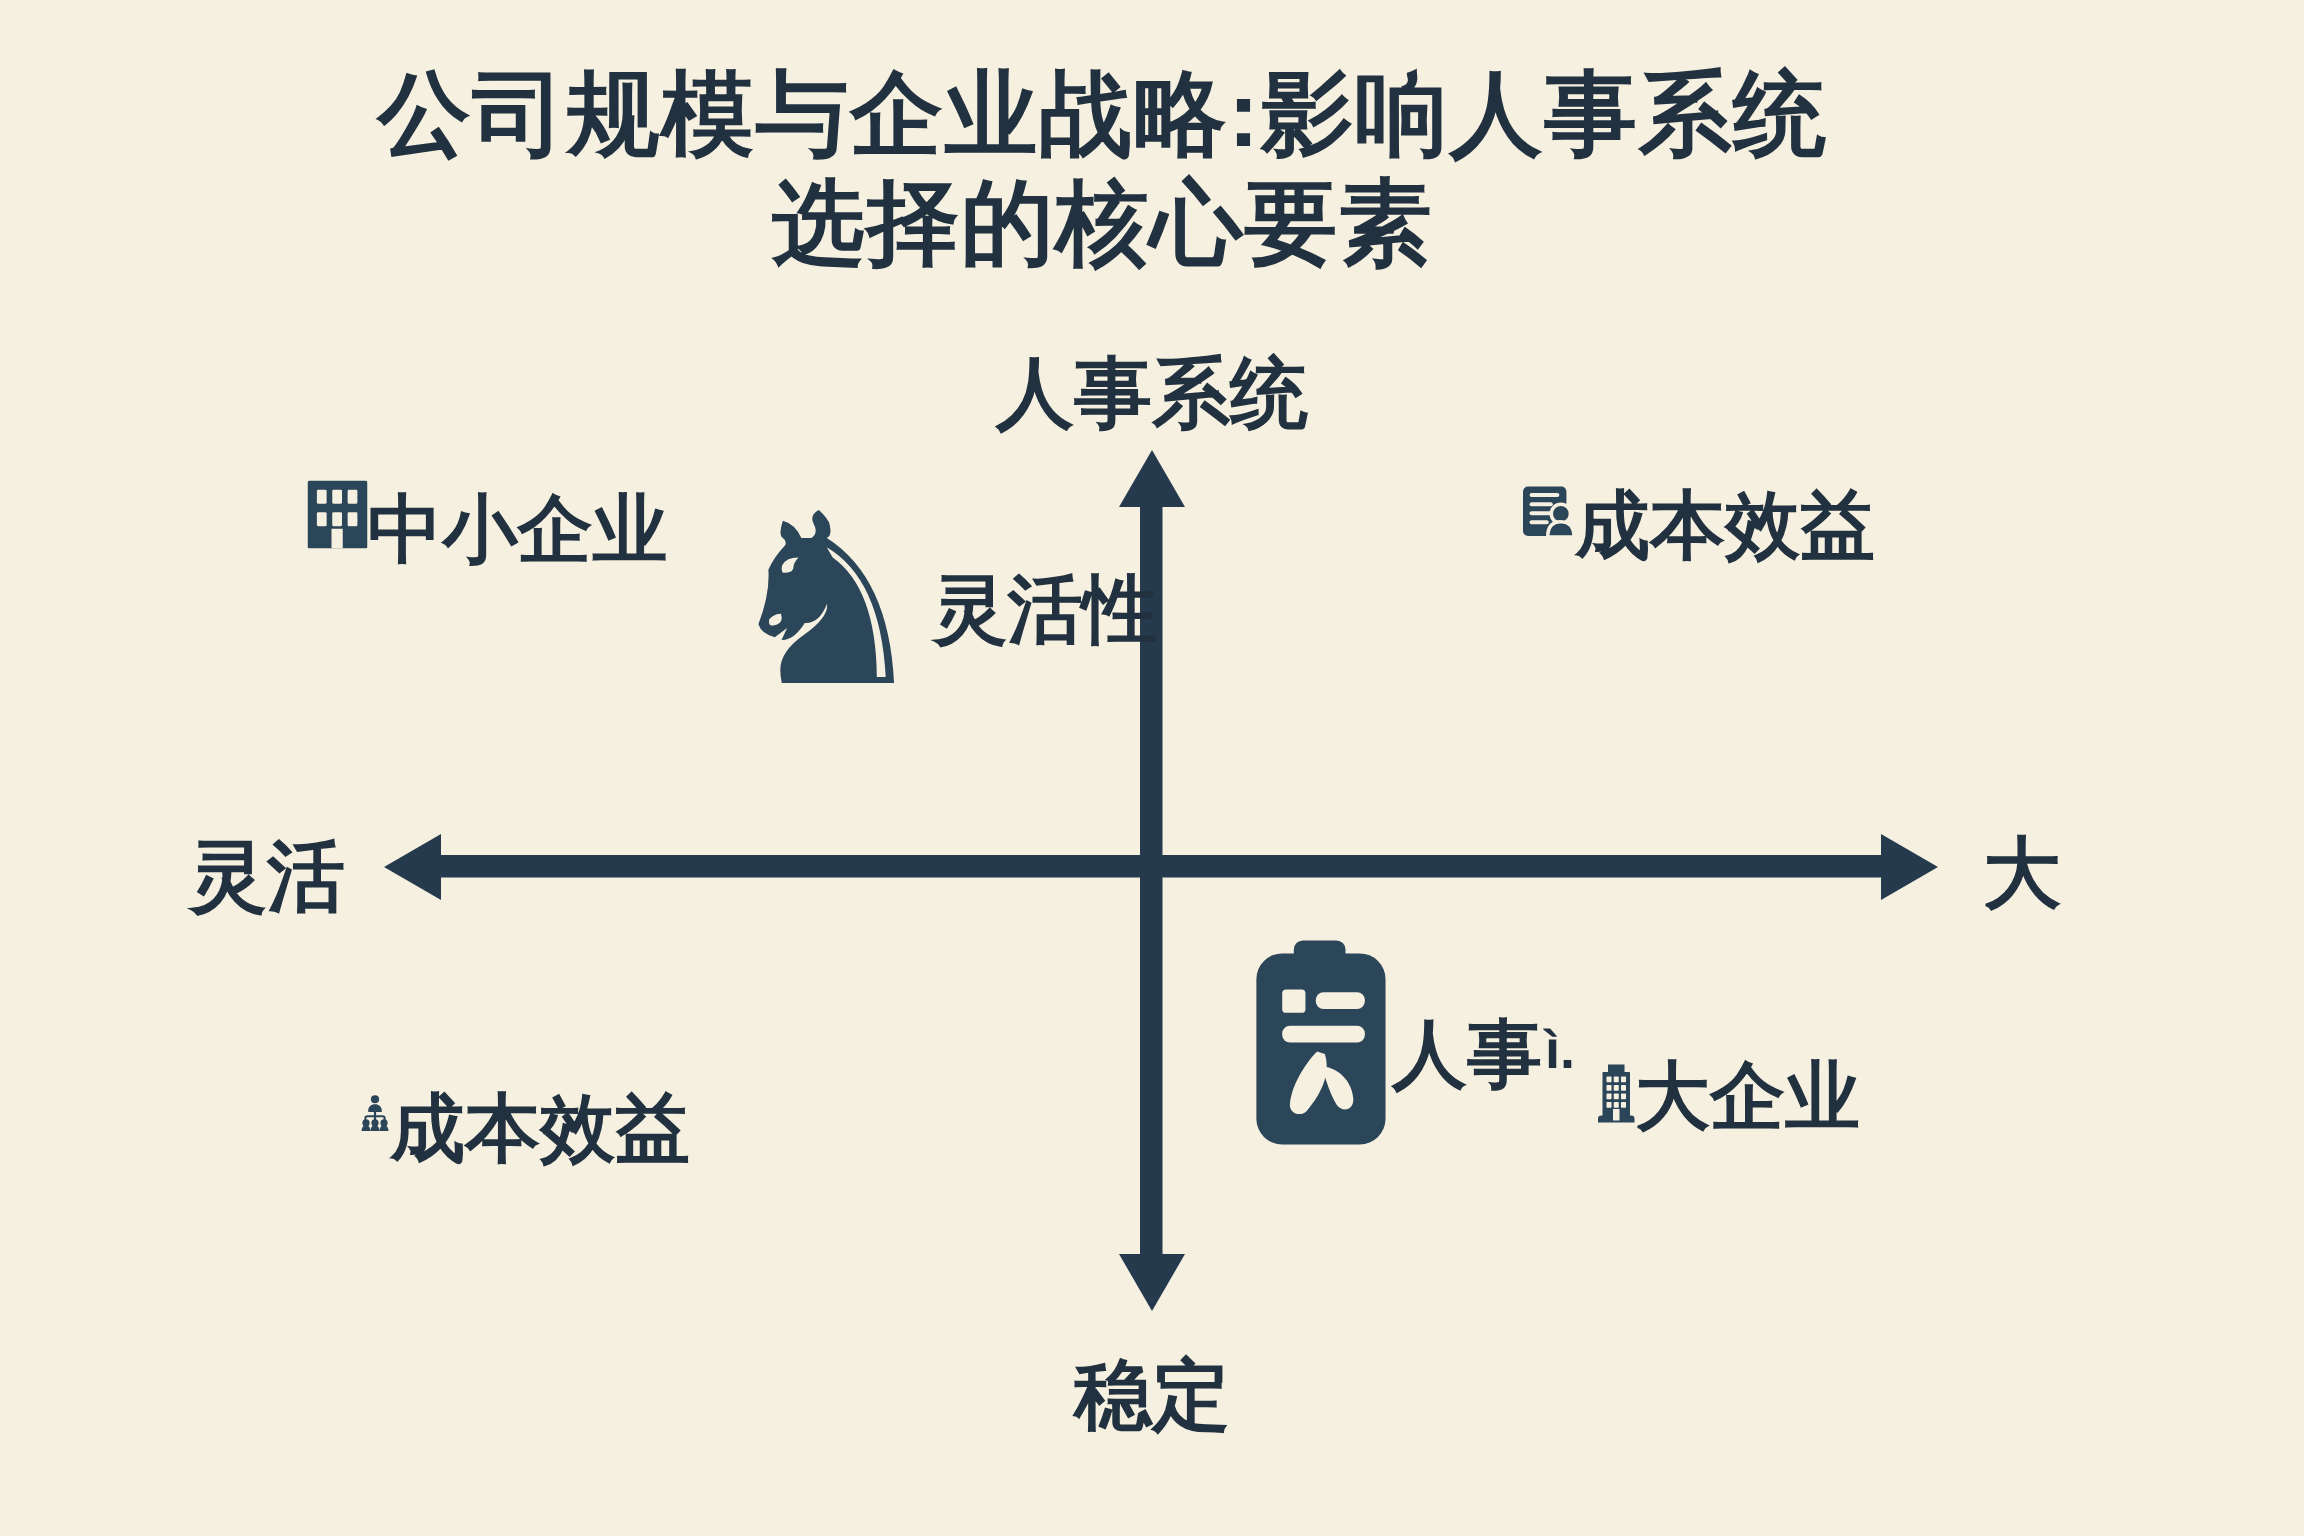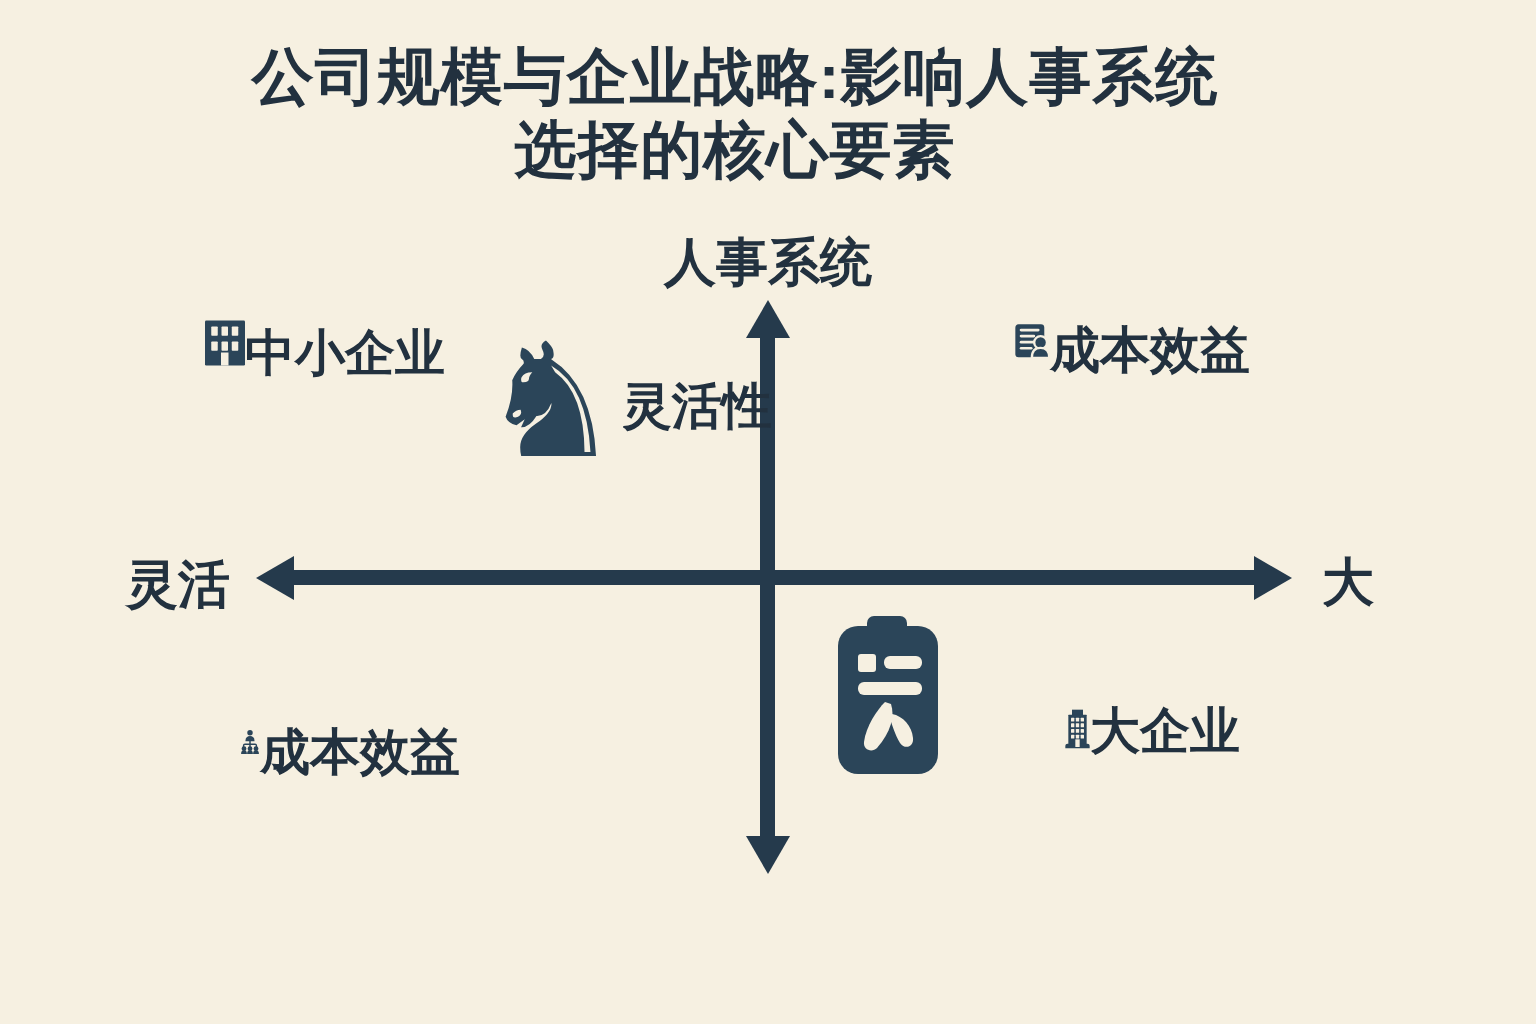--- a/index.html
+++ b/index.html
@@ -56,20 +56,21 @@
 
   <div class="axis-line" style="left:760px;top:330px;width:15px;height:514px;"></div>
   <div class="arrow arrow-up" style="left:746px;top:300px;"></div>
   <div class="arrow arrow-down" style="left:746px;top:836px;"></div>
 
   <div class="axis-line" style="left:290px;top:570px;width:968px;height:15px;"></div>
   <div class="arrow arrow-left" style="left:256px;top:556px;"></div>
   <div class="arrow arrow-right" style="left:1254px;top:556px;"></div>
 
   <div class="axis-label centered" style="left:568px;top:228px;width:400px;">人事系统</div>
+  <div class="axis-label centered" style="left:568px;top:896px;width:400px;">稳定</div>
   <div class="axis-label" style="left:126px;top:550px;">灵活</div>
   <div class="axis-label" style="left:1322px;top:548px;">大</div>
 
   <div class="item" style="left:205px;top:253px;width:240px;">
     <svg class="ico" width="160" height="180" viewBox="0 0 160 180">
       <rect x="0" y="0" width="160" height="180" rx="5" fill="currentColor"></rect>
       <rect x="25" y="24" width="26" height="37" rx="3" fill="var(--bg)"></rect>
       <rect x="66" y="24" width="26" height="37" rx="3" fill="var(--bg)"></rect>
       <rect x="107" y="24" width="26" height="37" rx="3" fill="var(--bg)"></rect>
       <rect x="25" y="84" width="26" height="37" rx="3" fill="var(--bg)"></rect>
@@ -118,20 +119,21 @@
   <div class="item" style="left:835px;top:616px;width:215px;">
     <svg class="ico" width="108" height="158" viewBox="0 0 108 158">
       <rect x="32" y="0" width="40" height="22" rx="7" fill="currentColor"></rect>
       <rect x="3" y="10" width="100" height="148" rx="20" fill="currentColor"></rect>
       <rect x="23" y="38" width="18" height="18" rx="3" fill="var(--bg)"></rect>
       <rect x="49" y="40" width="38" height="13" rx="6" fill="var(--bg)"></rect>
       <rect x="23" y="66" width="64" height="13" rx="6" fill="var(--bg)"></rect>
       <path d="M56,88 C60,100 56,116 42,132 C37,137 28,134 29,126 C31,110 42,94 50,86 Z" fill="var(--bg)"></path>
       <path d="M57,98 C68,100 77,110 78,122 C79,131 70,134 65,127 C60,119 57,108 54,100 Z" fill="var(--bg)"></path>
     </svg>
+    <div class="q-label" style="margin-top:16px;"><span>人事</span><span class="garble">ì.</span></div>
   </div>
 
   <div class="item" style="left:1065px;top:613px;width:175px;">
     <svg class="ico" width="150" height="232" viewBox="0 0 150 232">
       <rect x="42" y="0" width="66" height="36" fill="currentColor"></rect>
       <rect x="20" y="30" width="110" height="178" rx="3" fill="currentColor"></rect>
       <path d="M2,232 L2,217 Q2,204 15,204 L135,204 Q148,204 148,217 L148,232 Z" fill="currentColor"></path>
       <rect x="36" y="48" width="20" height="23" rx="3" fill="var(--bg)"></rect>
       <rect x="65" y="48" width="20" height="23" rx="3" fill="var(--bg)"></rect>
       <rect x="94" y="48" width="20" height="23" rx="3" fill="var(--bg)"></rect>

